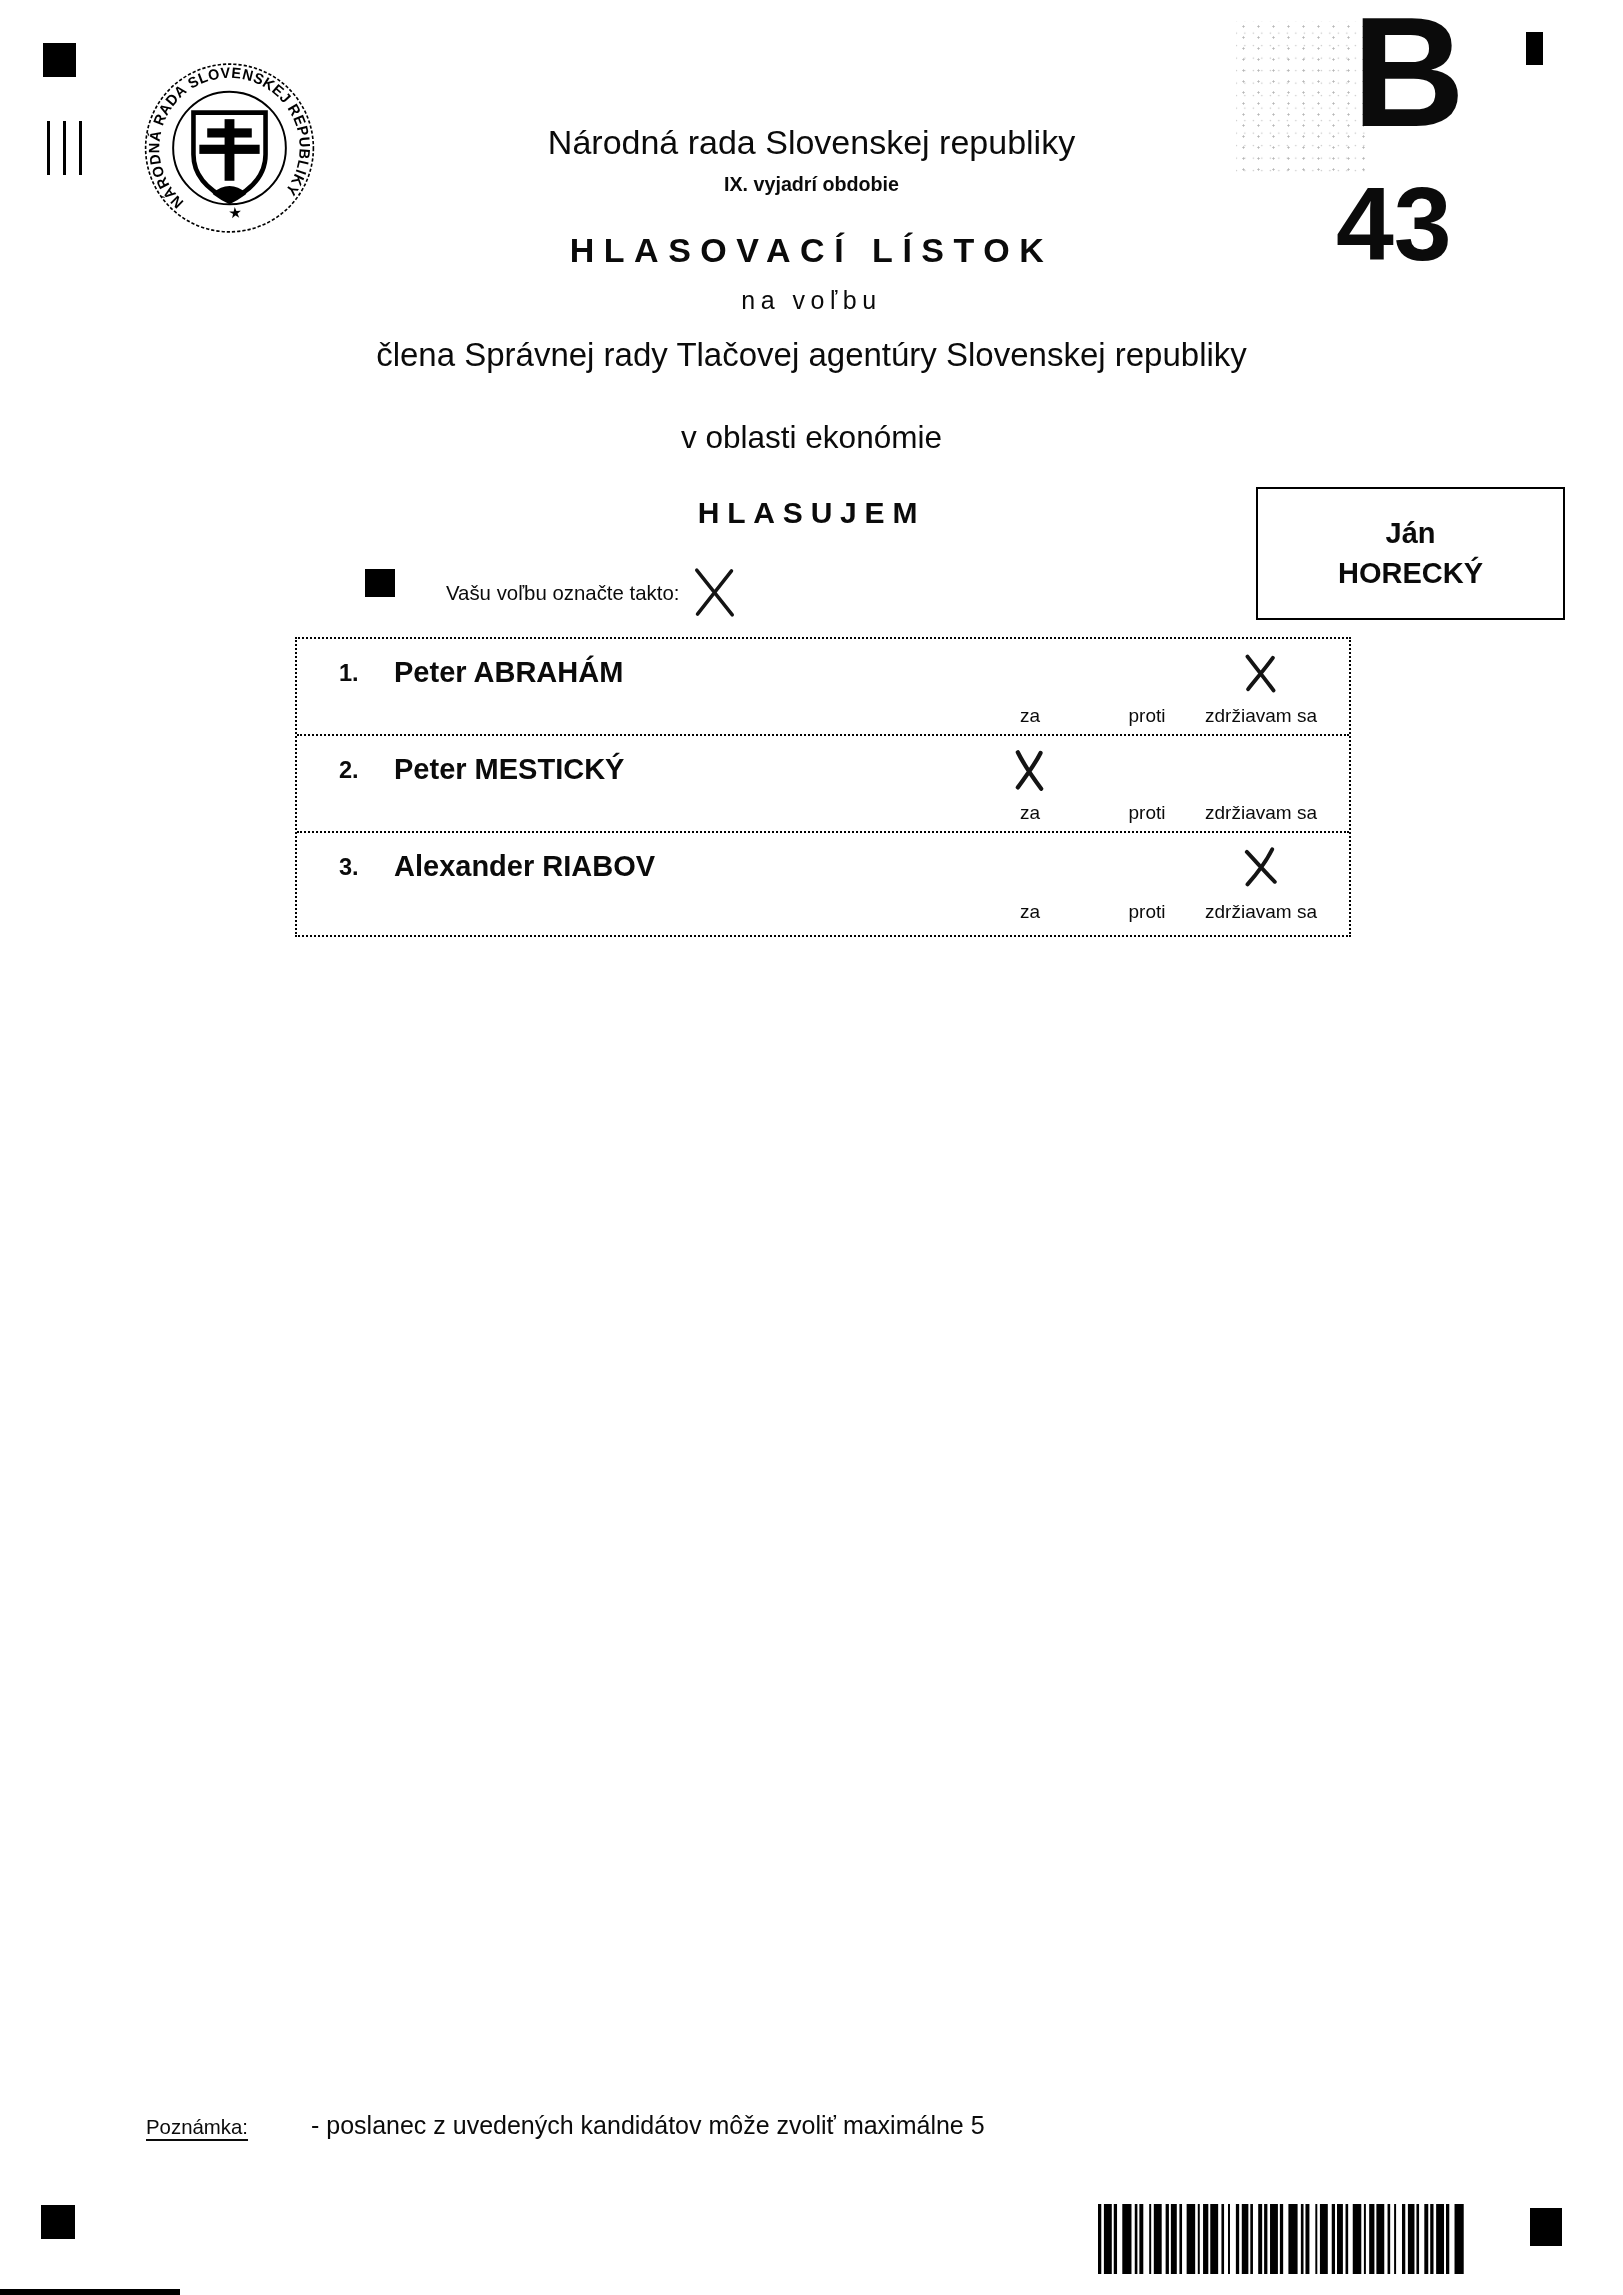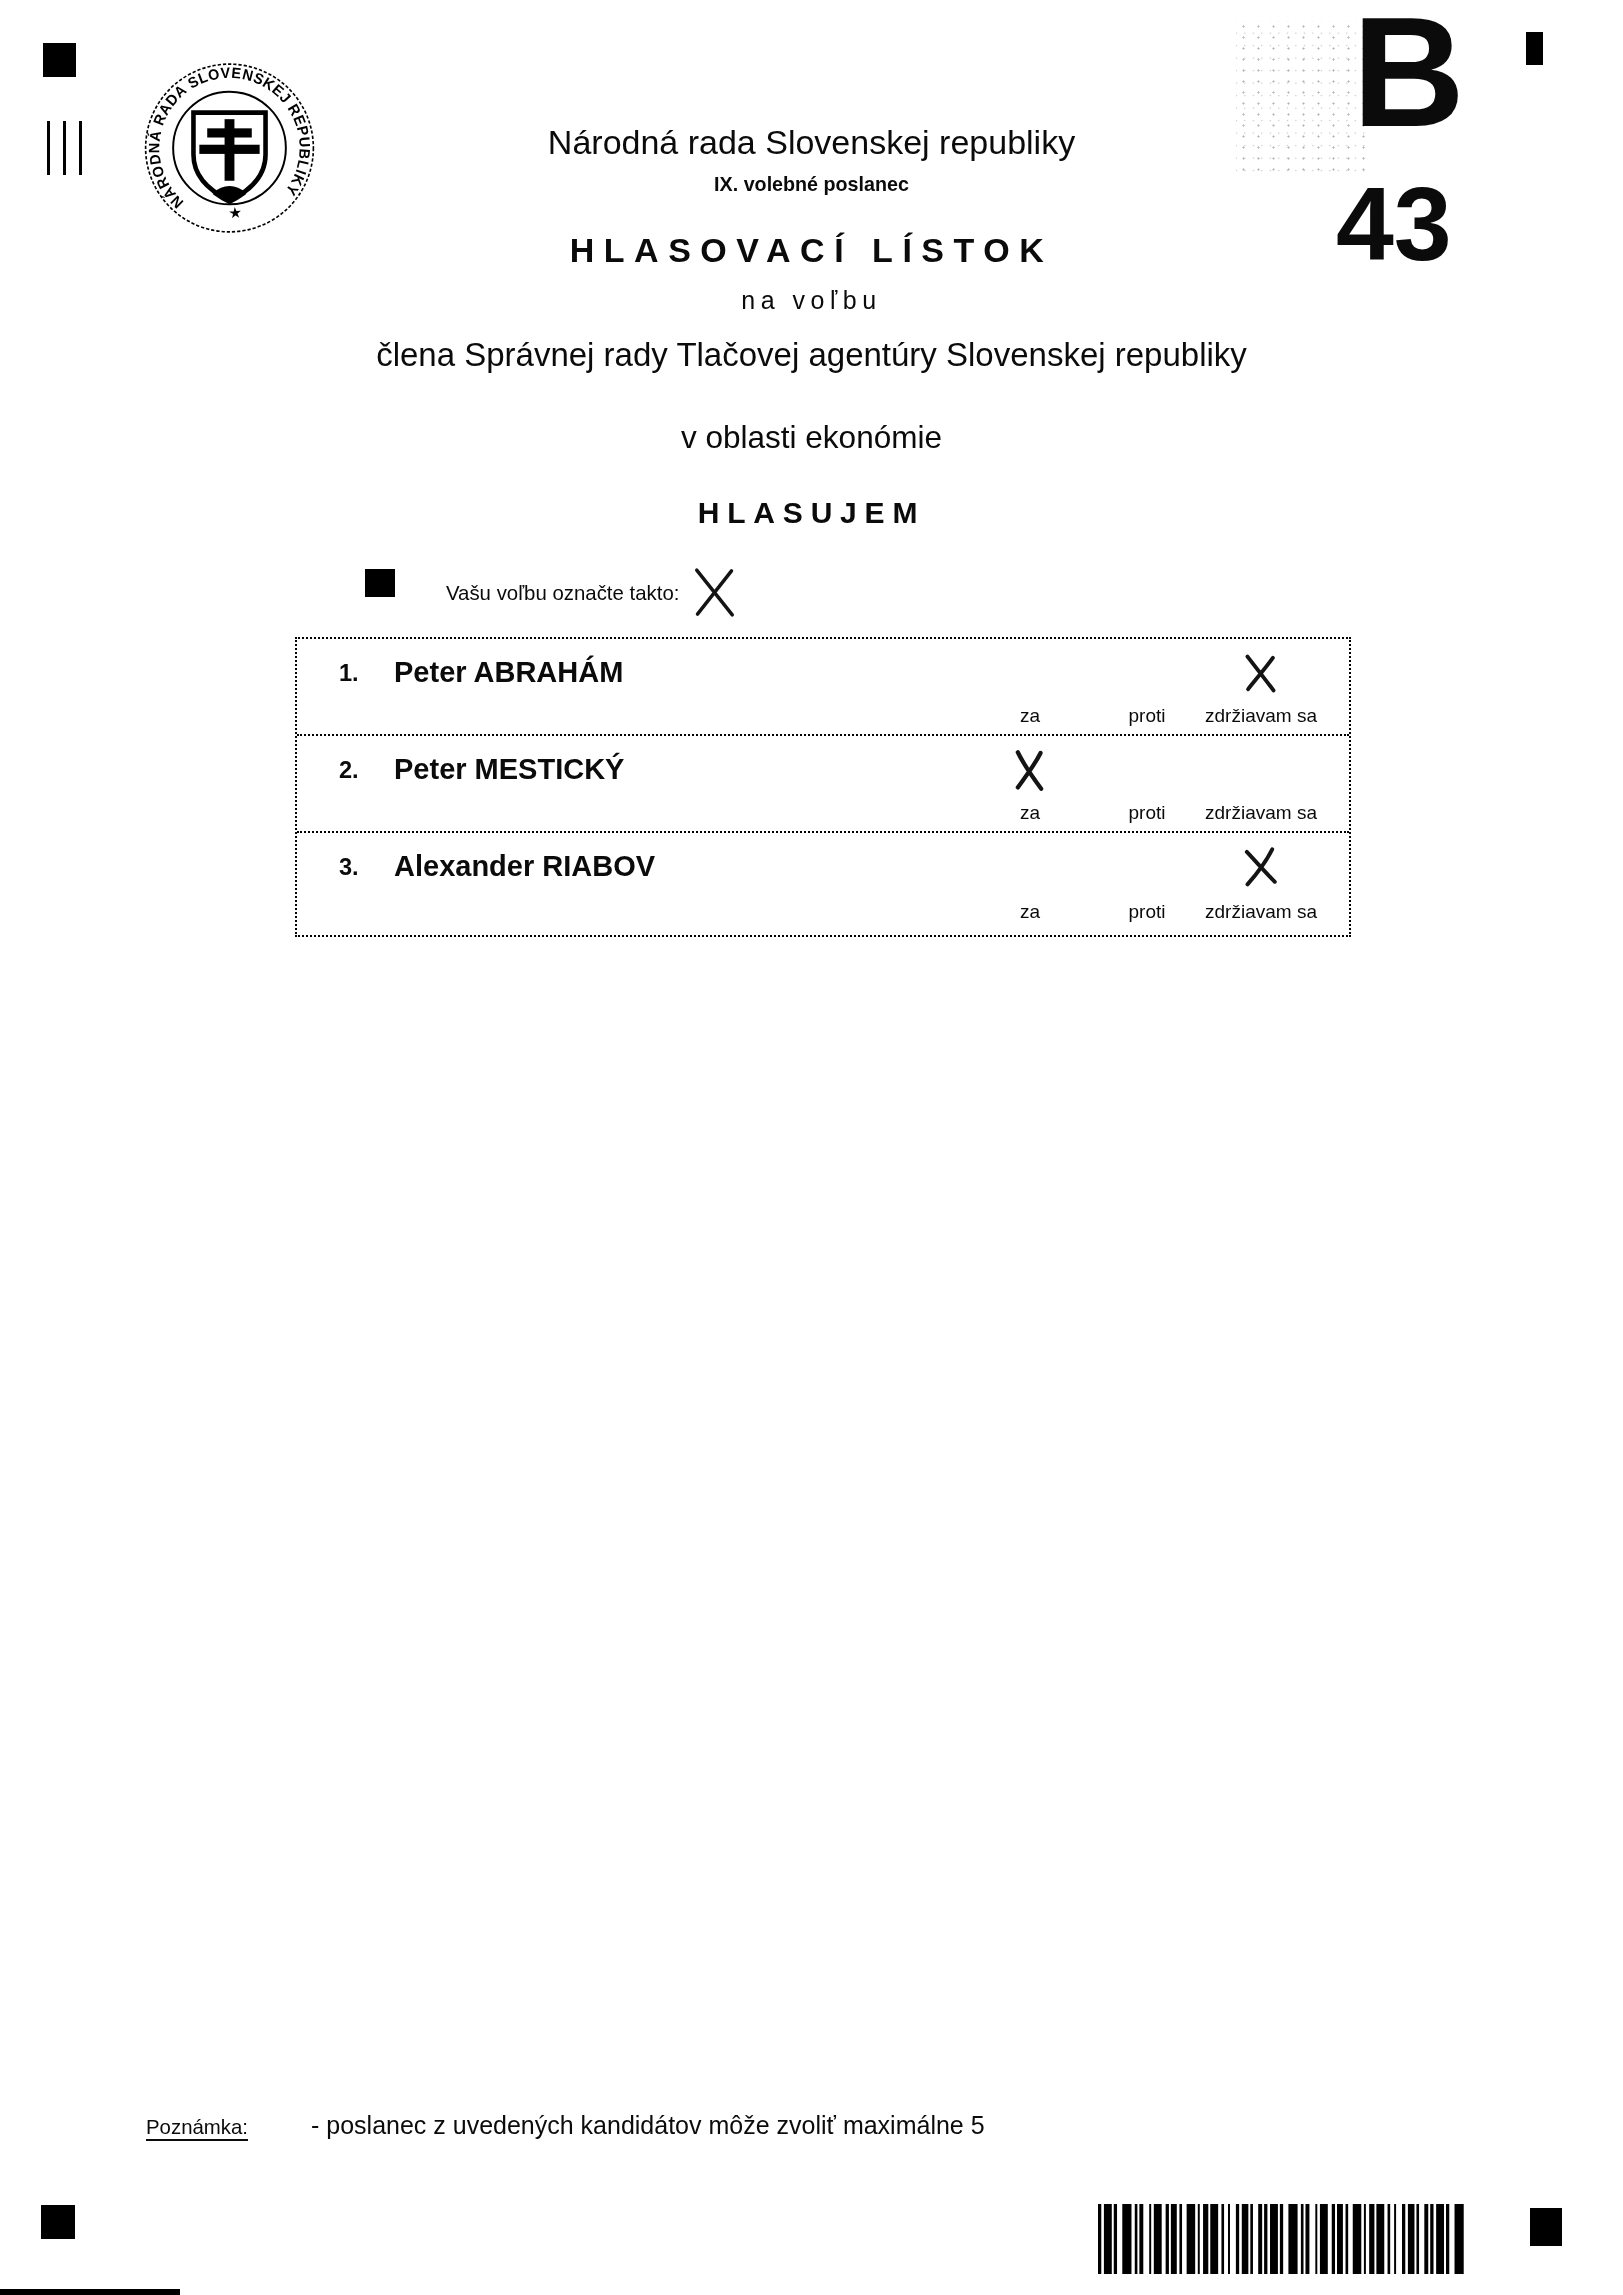--- a/index.html
+++ b/index.html
@@ -111,30 +111,34 @@
       </g>
       <g fill="#000">
         <rect x="-7.5" y="-52" width="15" height="94"></rect>
         <rect x="-34" y="-38" width="68" height="14"></rect>
         <rect x="-46" y="-13" width="92" height="14"></rect>
       </g>
     </g>
   </svg>
 
   <div class="hline org" style="top:123px;">Národná rada Slovenskej republiky</div>
-  <div class="hline term" style="top:173px;">IX. volebné poslanec</div>
+  <div class="hline term" style="top:173px;">IX. vyjadrí obdobie</div>
   <div class="hline btitle" style="top:231px;">HLASOVACÍ LÍSTOK</div>
   <div class="hline bsub" style="top:286px;">na voľbu</div>
   <div class="hline pos" style="top:336px;">člena Správnej rady Tlačovej agentúry Slovenskej republiky</div>
   <div class="hline hlasujem" style="top:496px;">HLASUJEM</div>
   <div class="hline field" style="top:419px;">v oblasti ekonómie</div>
 
   <div class="bletter">B</div>
   <div class="bnumber">43</div>
 
+  <div class="voterbox">
+    <span>Ján</span>
+    <span>HORECKÝ</span>
+  </div>
 
   <div class="marksq"></div>
   <div class="markinstr">Vašu voľbu označte takto:</div>
   <svg class="samplex" viewBox="0 0 60 66">
     <path d="M7 4 L53 62 M52 5 L8 61" stroke="#141414" stroke-width="4.5" stroke-linecap="round" fill="none"></path>
   </svg>
 
   <div class="ctable">
 
     <div class="cand-row sep">

